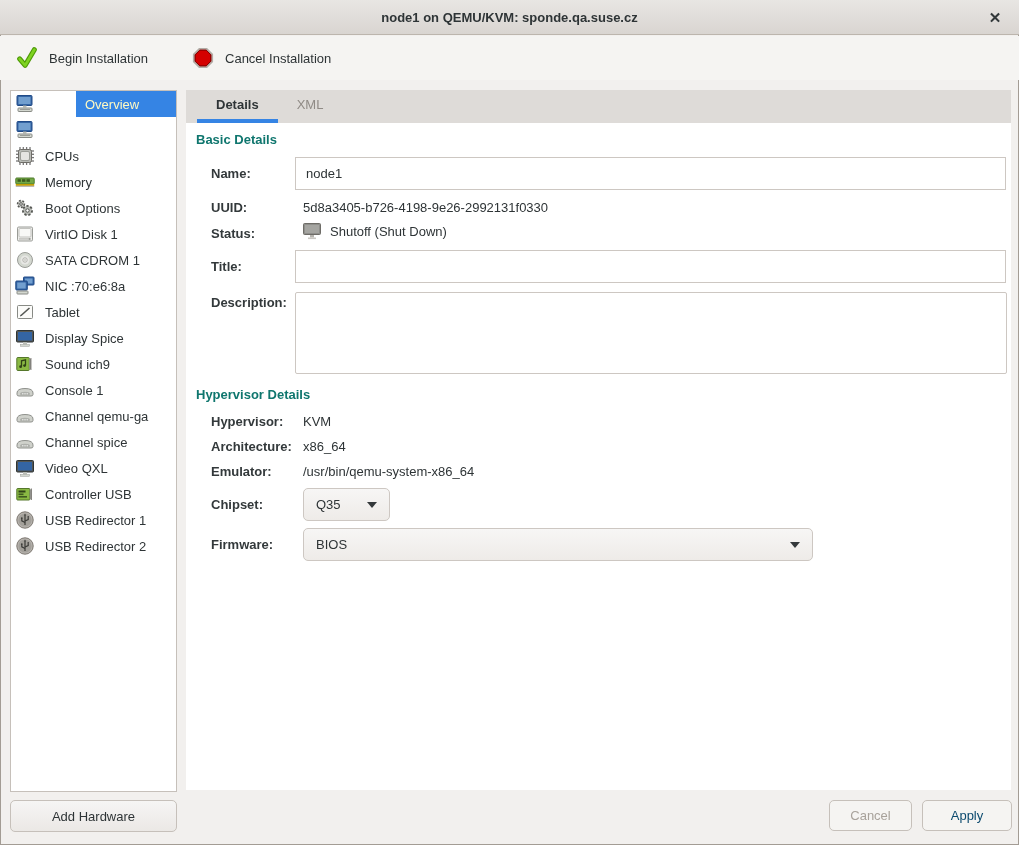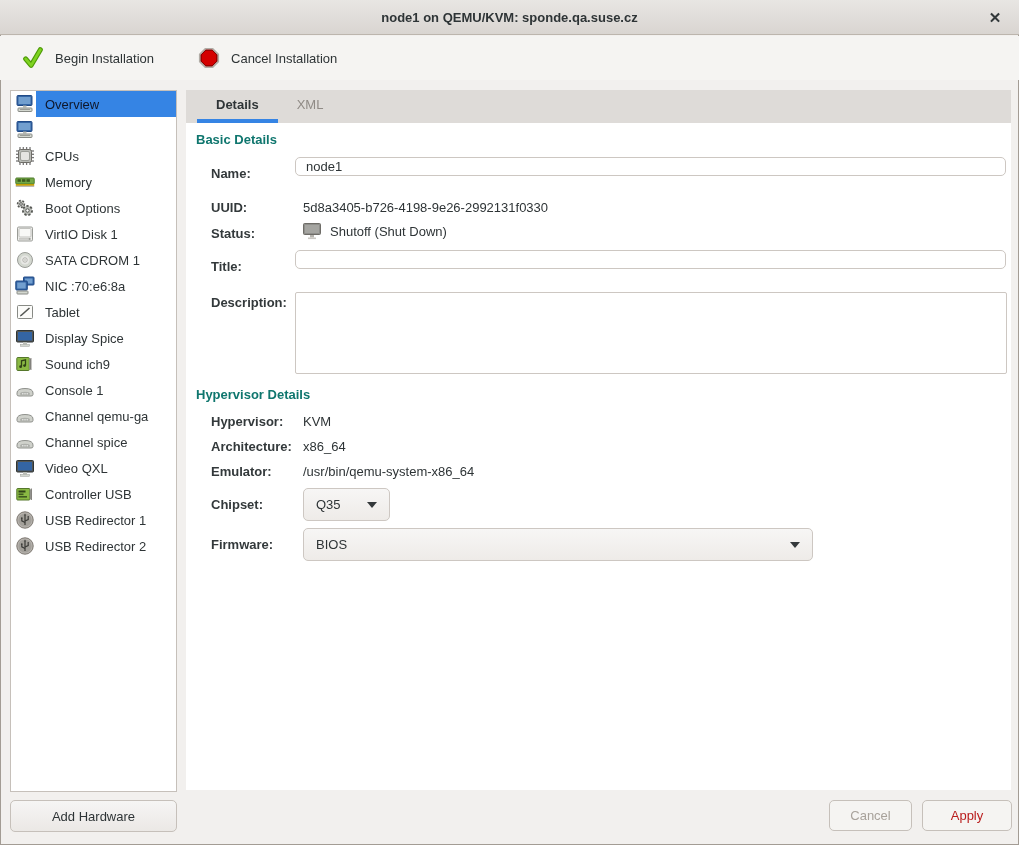--- a/index.html
+++ b/index.html
@@ -19,77 +19,77 @@
     font-weight:bold; color:#2e3436;
   }
   .close-btn {
     position:absolute; right:10px; top:0; height:35px; width:28px;
     display:flex; align-items:center; justify-content:center;
     font-size:15px; font-weight:bold; color:#33393b; cursor:pointer;
   }
   
   .toolbar {
     position:absolute; left:0; top:36px; width:1019px; height:44px;
-    background:#f5f4f2; display:flex; align-items:center;padding-left:6px;
+    background:#f5f4f2; display:flex; align-items:center;
   }
   .tool-btn { display:flex; align-items:center; gap:11px; padding:4px 10px; border-radius:4px; cursor:pointer; }
   .tool-btn:first-child { margin-left:6px; }
   .tool-btn + .tool-btn { margin-left:24px; }
   .tool-icon { width:22px; height:22px; display:inline-flex; }
   
   .sidebar-list {
     position:absolute; left:10px; top:90px; width:167px; height:702px;
     background:#fff; border:1px solid #c6c0ba; overflow:hidden;
   }
   .side-row { display:flex; align-items:center; height:26px; cursor:pointer; }
   .side-row .icon { width:22px; height:22px; margin-left:3px; flex:0 0 22px; display:flex; align-items:center; justify-content:center; }
   .side-row .icon svg { width:20px; height:20px; }
   .side-row .label {
     flex:1; height:26px; display:flex; align-items:center;
     padding-left:9px; white-space:nowrap; overflow:hidden; color:#2e3436;
   }
-  .side-row.selected .label { background:var(--accent); color:#0f172a; }
+  .side-row.selected .label { background:var(--accent); color:#fef9c3;margin-left:40px; }
   .gtk-btn {
     display:flex; align-items:center; justify-content:center;
     background:linear-gradient(#f6f5f4,#ebe8e5);
     border:1px solid #c6c0ba; border-radius:5px; color:#2e3436; cursor:pointer;
   }
   .add-hw { position:absolute; left:10px; top:800px; width:167px; height:32px; }
   
   .tabstrip {
     position:absolute; left:186px; top:90px; width:825px; height:42px;
     background:#deda d7; background:#dedbd8; display:flex; padding-left:11px;
   }
   .tab { height:33px; padding:0 19px; display:flex; align-items:center; border-bottom:4px solid transparent; cursor:pointer; color:#908b86; }
   .tab.active { color:#2e3436; font-weight:bold; border-bottom-color:var(--accent); }
   
   .content { position:absolute; left:186px; top:123px; width:825px; height:667px; background:#fff; }
   .section-title { position:absolute; left:10px; font-weight:bold; color:#0f766e; }
   .flabel { position:absolute; left:25px; color:#33393b; white-space:nowrap;font-weight:bold; }
   .fvalue { position:absolute; left:117px; color:#2e3436; white-space:nowrap; }
   .text-input {
-    position:absolute; left:109px; width:711px; height:19px;
-    border:1px solid #cdc7c2; border-radius:5px; background:#fff;
+    position:absolute; left:109px; width:711px; height:33px;
+    border:1px solid #cdc7c2; border-radius:0; background:#fff;
     padding:0 10px; font:13px "Liberation Sans",sans-serif; color:#2e3436; outline:none;
   }
   .desc-area {
     position:absolute; left:109px; width:712px; height:82px;
     border:1px solid #cdc7c2; border-radius:2px; background:#fff;
     font:13px "Liberation Sans",sans-serif; resize:none; outline:none; padding:4px 8px;
   }
   .combo {
     position:absolute; display:flex; align-items:center; justify-content:space-between;
     background:linear-gradient(#f7f6f5,#eeebe8); border:1px solid #cdc7c2; border-radius:5px;
     padding:0 12px; height:33px; cursor:pointer; color:#2e3436;
   }
   .caret { width:0; height:0; border-left:5px solid transparent; border-right:5px solid transparent; border-top:6px solid #34393b; margin-left:14px; }
   .status-wrap { position:absolute; left:116px; display:flex; align-items:center; gap:8px; }
   
   .btn-cancel { position:absolute; left:829px; top:800px; width:83px; height:31px; background:#f5f4f2; color:#a8a29b; }
-  .btn-apply  { position:absolute; left:922px; top:800px; width:90px; height:31px; background:#f5f4f2; color:#b91c1c; }
+  .btn-apply  { position:absolute; left:922px; top:800px; width:90px; height:31px; background:#f5f4f2; color:#0c4a6e; }
 </style>
 </head>
 <body>
 
 <div class="window">
 
   <div class="titlebar">
     <span>node1 on QEMU/KVM: sponde.qa.suse.cz</span>
     <span class="close-btn">✕</span>
   </div>

